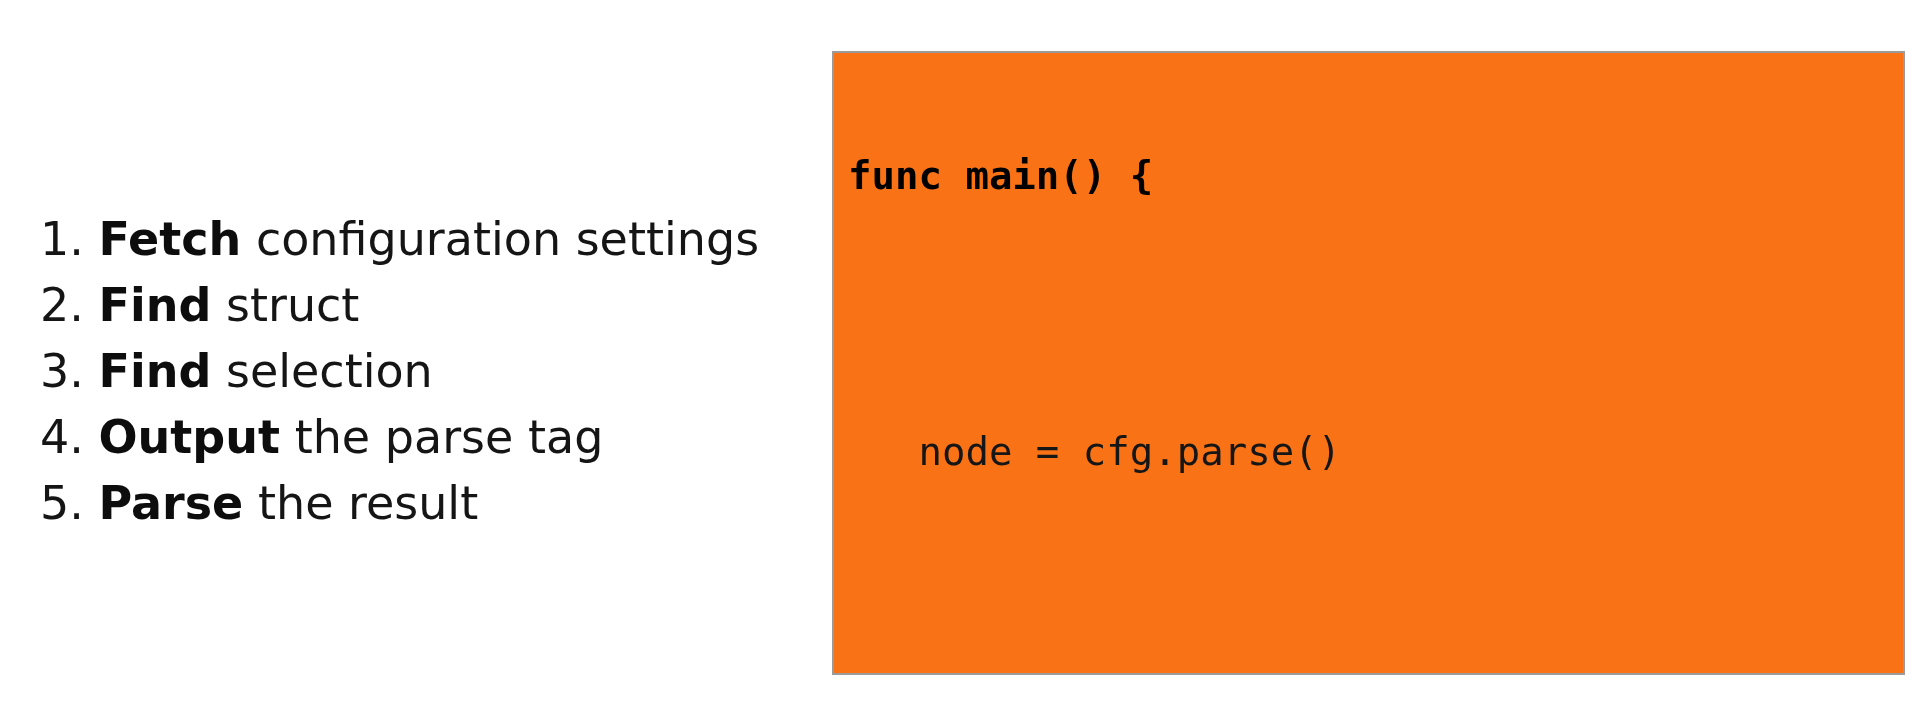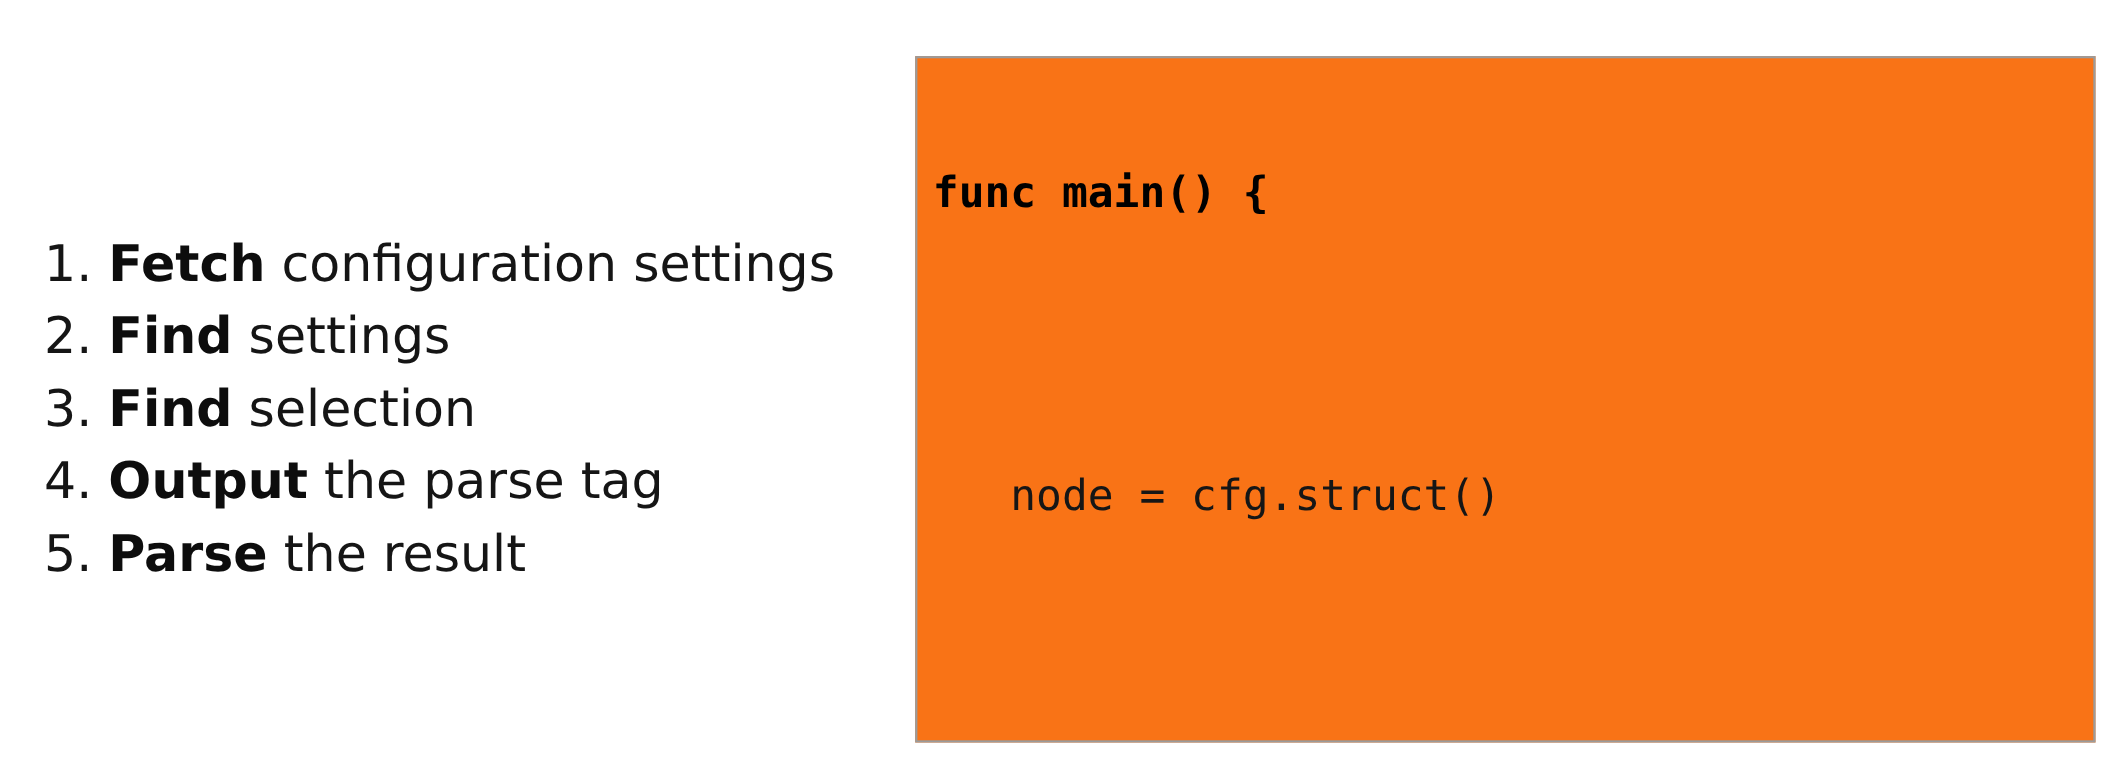--- a/index.html
+++ b/index.html
@@ -57,40 +57,40 @@
 
 <div class="slide">
 
   <div class="steps">
     <div class="step-row">
       <span class="step-num">1.</span>
       <span class="step-bold">Fetch</span><span class="step-rest"> configuration settings</span>
     </div>
     <div class="step-row">
       <span class="step-num">2.</span>
-      <span class="step-bold">Find</span><span class="step-rest"> settings</span>
+      <span class="step-bold">Find</span><span class="step-rest"> struct</span>
     </div>
     <div class="step-row">
       <span class="step-num">3.</span>
       <span class="step-bold">Find</span><span class="step-rest"> selection</span>
     </div>
     <div class="step-row">
       <span class="step-num">4.</span>
       <span class="step-bold">Output</span><span class="step-rest"> the parse tag</span>
     </div>
     <div class="step-row">
       <span class="step-num">5.</span>
       <span class="step-bold">Parse</span><span class="step-rest"> the result</span>
     </div>
   </div>
 
   <div class="code-box">
     <div class="code-line bold">func main() {</div>
     <div class="code-line"></div>
-    <div class="code-line">   node = cfg.struct()</div>
+    <div class="code-line">   node = cfg.parse()</div>
     
     
     
     
     
     
     
     
     
   </div>

